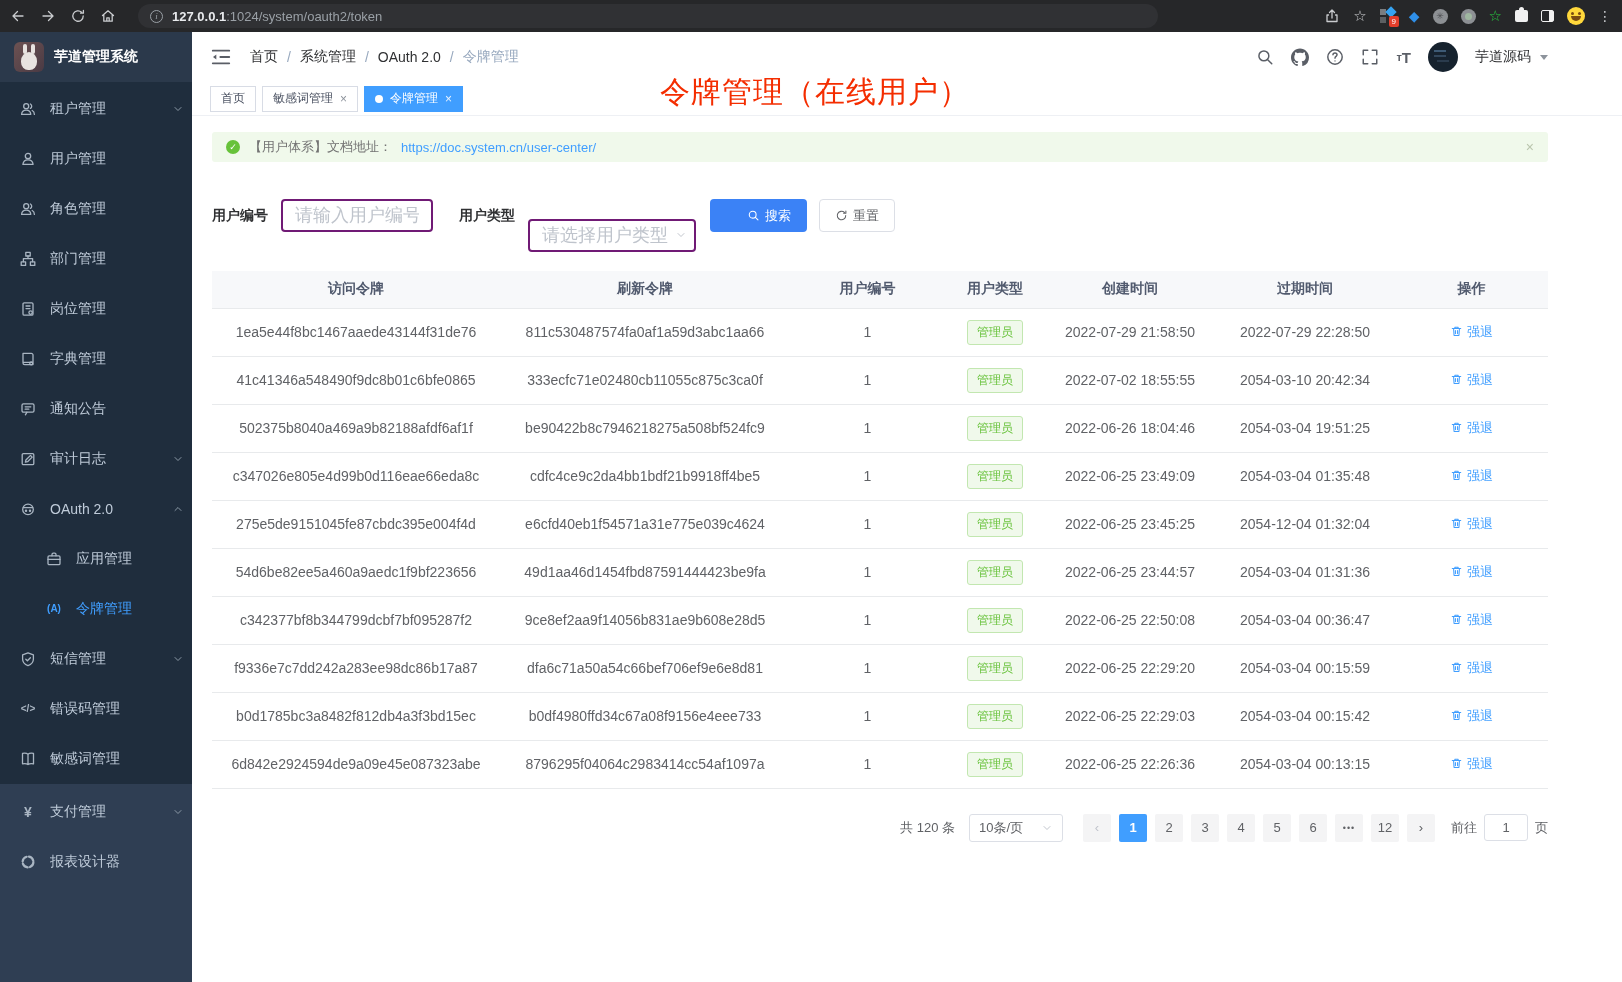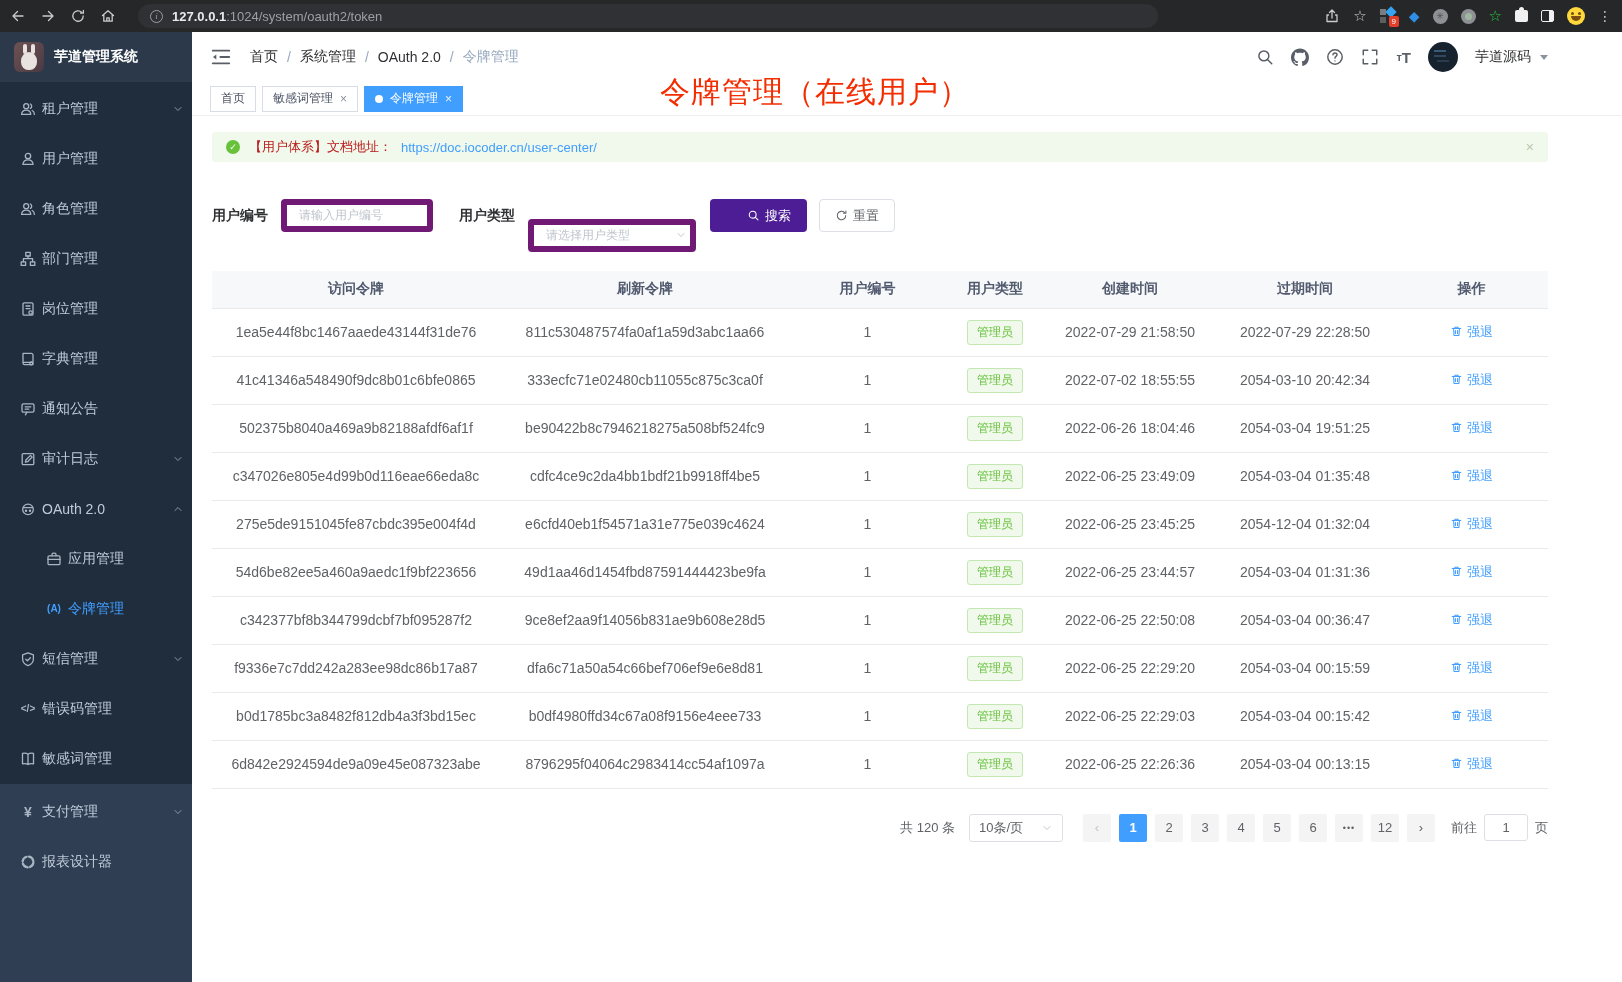--- a/index.html
+++ b/index.html
@@ -40,21 +40,21 @@
   .app { display:flex; height:950px; }
 
   
   .sidebar { width:192px; background:#1f2d3d; display:flex; flex-direction:column; flex-shrink:0;justify-content:space-between; }
   .logo { height:50px; background:#2b394b; display:flex; align-items:center; gap:10px; padding:0 14px; }
   .logo-img { width:30px; height:30px; border-radius:6px; background:linear-gradient(135deg,#6d5252 0%,#4a3a44 100%); position:relative; overflow:hidden; flex-shrink:0; }
   .logo-img:before { content:""; position:absolute; left:7px; top:10px; width:16px; height:18px; border-radius:50% 50% 45% 45%; background:#e8e3e0; }
   .logo-img:after { content:""; position:absolute; left:9px; top:2px; width:4px; height:10px; border-radius:4px; background:#e8e3e0; box-shadow:8px 0 0 #e8e3e0; }
   .logo-title { color:#fff; font-size:14px; font-weight:700; white-space:nowrap; }
   .menu { flex:1; display:flex; flex-direction:column; padding-top:2px; }
-  .menu-item { height:50px; display:flex; align-items:center; gap:6px; padding:0 8px 0 20px; font-size:14px; color:#bfcbd9; cursor:pointer; }
+  .menu-item { height:50px; display:flex; align-items:center; gap:14px; padding:0 8px 0 20px; font-size:14px; color:#bfcbd9; cursor:pointer; }
   .mi-icon { width:16px; height:16px; color:#a9b5c2; display:flex; align-items:center; justify-content:center; flex-shrink:0; }
   .mi-icon.txt { font-size:10px; font-weight:700; line-height:16px; }
   .mi-label { flex:1; white-space:nowrap; }
   .mi-chev { width:12px; height:12px; color:#8d9aa8; display:flex; }
   .menu-item.sub { padding-left:46px; }
   .menu-item.active { color:#409eff; }
   .menu-item.active .mi-icon { color:#409eff; }
   .side-light { background:#2f3e53; flex:1; padding-top:3px; }
 
   
@@ -82,34 +82,34 @@
   .tab { height:26px; display:inline-flex; align-items:center; gap:7px; padding:0 10px; border:1px solid #d8dce5; background:#fff; color:#495060; font-size:12px; cursor:pointer; white-space:nowrap; }
   .tab .x { font-size:12px; color:#8d939c; }
   .tab.active { background:#409eff; border-color:#409eff; color:#fff; }
   .tab.active .x { color:#e9f3ff; }
   .tab .dot { width:8px; height:8px; border-radius:50%; background:#fff; }
 
   
   .content { padding:16px 74px 0 20px; }
   .alert { height:30px; background:#f0f9eb; border-radius:3px; display:flex; align-items:center; gap:9px; padding:0 14px; position:relative; }
   .check-circle { width:14px; height:14px; border-radius:50%; background:#67c23a; color:#fff; font-size:9px; display:flex; align-items:center; justify-content:center; flex-shrink:0; }
-  .alert-text { font-size:13px; color:#b91c1c; }
+  .alert-text { font-size:13px; color:#737373; }
   .alert-link { font-size:13px; color:#409eff; text-decoration:none; cursor:pointer; }
   .alert-close { position:absolute; right:14px; color:#b9c5ad; font-size:14px; cursor:pointer; }
 
   .filters { display:flex; align-items:center; margin-top:17px; }
   .f-label { font-size:14px; font-weight:700; color:#303133; margin-right:13px; white-space:nowrap; }
-  .f-input { width:152px; height:33px; border:6px solid #701a75; border-radius:4px; padding:0 12px; font-size:12px; color:#606266; outline:none; font-family:Liberation Mono, monospace; }
+  .f-input { width:152px; height:33px; border:2px solid #701a75; border-radius:4px; padding:0 12px; font-size:18px; color:#606266; outline:none; font-family:Liberation Sans, sans-serif; }
   .f-input::placeholder { color:#bfc4cc; }
   .f-sel-wrap { position:relative; width:168px; margin-right:14px;margin-top:40px; }
   .f-sel-wrap .f-input { width:100%; padding-right:26px; }
   .sel-chev { position:absolute; right:9px; top:10px; width:12px; height:12px; color:#c0c4cc; pointer-events:none; }
   .gap28 { width:26px; }
   .btn { height:33px; border-radius:4px; border:1px solid transparent; display:inline-flex; align-items:center; gap:5px; padding:0 15px; font-size:13px; cursor:pointer; font-family:inherit; }
-  .btn-primary { background:#4c1d95; color:#fff;padding-left:36px; }
+  .btn-primary { background:#3b82f6; color:#fff;padding-left:36px; }
   .btn-plain { background:#fff; border-color:#dcdfe6; color:#606266; margin-left:12px; }
   .btn .bic { width:13px; height:13px; display:flex; }
 
   .table-wrap { margin-top:19px; }
   table { width:100%; border-collapse:collapse; table-layout:fixed; }
   thead th { height:37px; background:#f7f8fa; font-size:14px; font-weight:700; color:#515a6e; text-align:center; border-bottom:1px solid #e8eaec; }
   tbody td { height:48px; text-align:center; font-size:14px; color:#606266; border-bottom:1px solid #e8eaec; white-space:nowrap; overflow:hidden; }
   .tag-success { display:inline-block; padding:3px 9px; font-size:12px; color:#67c23a; background:#f0f9eb; border:1px solid #c2e7b0; border-radius:3px; }
   .action-link { color:#409eff; font-size:13px; display:inline-flex; align-items:center; gap:4px; cursor:pointer; }
   .action-link .bic { width:13px; height:13px; display:flex; }
@@ -412,21 +412,21 @@
         <span class="dot"></span>
         <span>令牌管理</span>
         <span class="x">×</span>
       </span>
     </div>
 
     <div class="content">
       <div class="alert">
         <span class="check-circle">✓</span>
         <span class="alert-text">【用户体系】文档地址：</span>
-        <a class="alert-link">https://doc.iocoder.cn/user-center/</a>
+        <a class="alert-link">https://doc.system.cn/user-center/</a>
         <span class="alert-close">×</span>
       </div>
 
       <div class="filters">
         <span class="f-label">用户编号</span>
         <input class="f-input" placeholder="请输入用户编号" style="">
         <span class="gap28"></span>
         <span class="f-label">用户类型</span>
         <span class="f-sel-wrap">
           <input class="f-input" readonly="" placeholder="请选择用户类型" style="">

